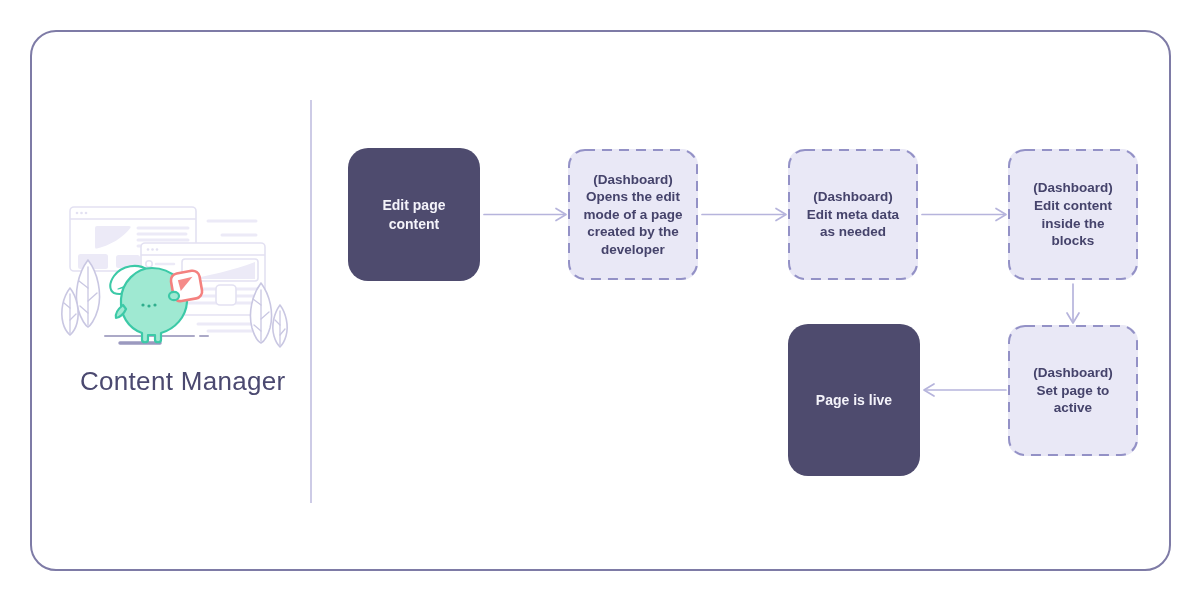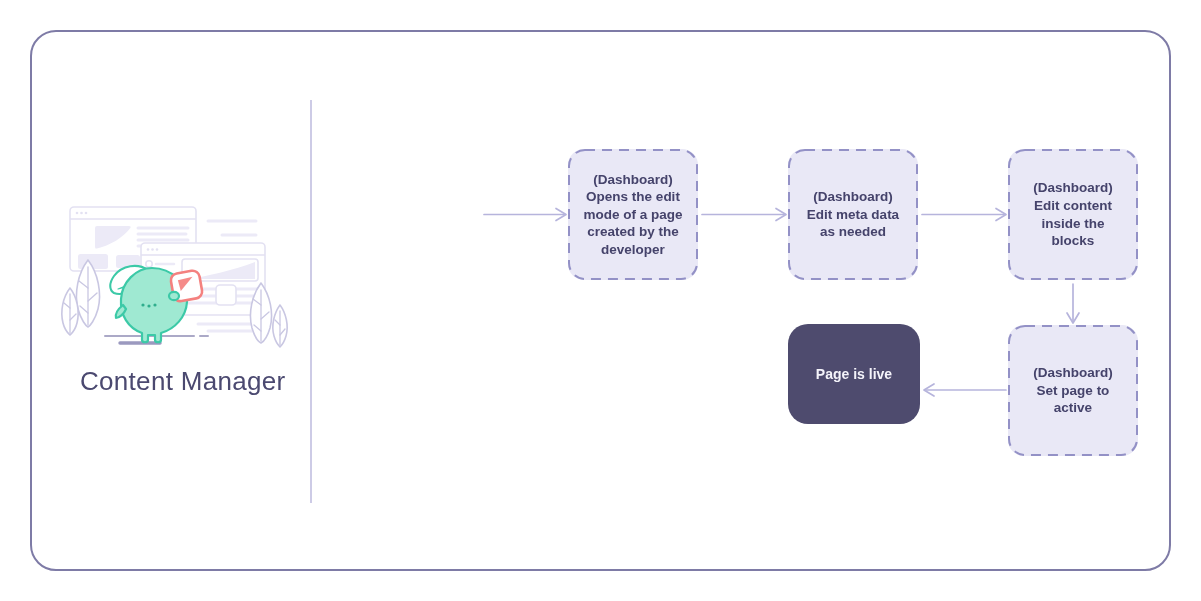--- a/index.html
+++ b/index.html
@@ -155,20 +155,24 @@
       <circle class="facedot" cx="95" cy="112" r="1.6"></circle>
       <circle class="facedot" cx="101" cy="113" r="1.6"></circle>
       <circle class="facedot" cx="107" cy="112" r="1.6"></circle>
     </g>
   </svg>
 
   <div class="panel-label">Content Manager</div>
 
   <div class="divider"></div>
 
+  <div class="node solid" style="left:348px;top:148px;width:132px;height:133px;">
+    <span class="node-label">Edit page
+content</span>
+  </div>
 
   <div class="node dashed" style="left:568px;top:149px;width:130px;height:131px;">
     <svg class="dash-border" width="130" height="131">
       <rect class="dash-rect" x="1" y="1" width="128" height="129" rx="16"></rect>
     </svg>
     <span class="node-label">(Dashboard)
 Opens the edit
 mode of a page
 created by the
 developer</span>
@@ -195,21 +199,21 @@
 
   <div class="node dashed" style="left:1008px;top:325px;width:130px;height:131px;">
     <svg class="dash-border" width="130" height="131">
       <rect class="dash-rect" x="1" y="1" width="128" height="129" rx="16"></rect>
     </svg>
     <span class="node-label">(Dashboard)
 Set page to
 active</span>
   </div>
 
-  <div class="node solid" style="left:788px;top:324px;width:132px;height:100px;">
+  <div class="node solid" style="left:788px;top:324px;width:132px;height:152px;">
     <span class="node-label">Page is live</span>
   </div>
 
   <svg class="arrows" width="1201" height="601">
     <g>
       <path class="arrow-line" d="M484,214.5 L564,214.5"></path>
       <path class="arrow-line" d="M556,208.5 L566,214.5 L556,220.5"></path>
     </g>
     <g>
       <path class="arrow-line" d="M702,214.5 L784,214.5"></path>

